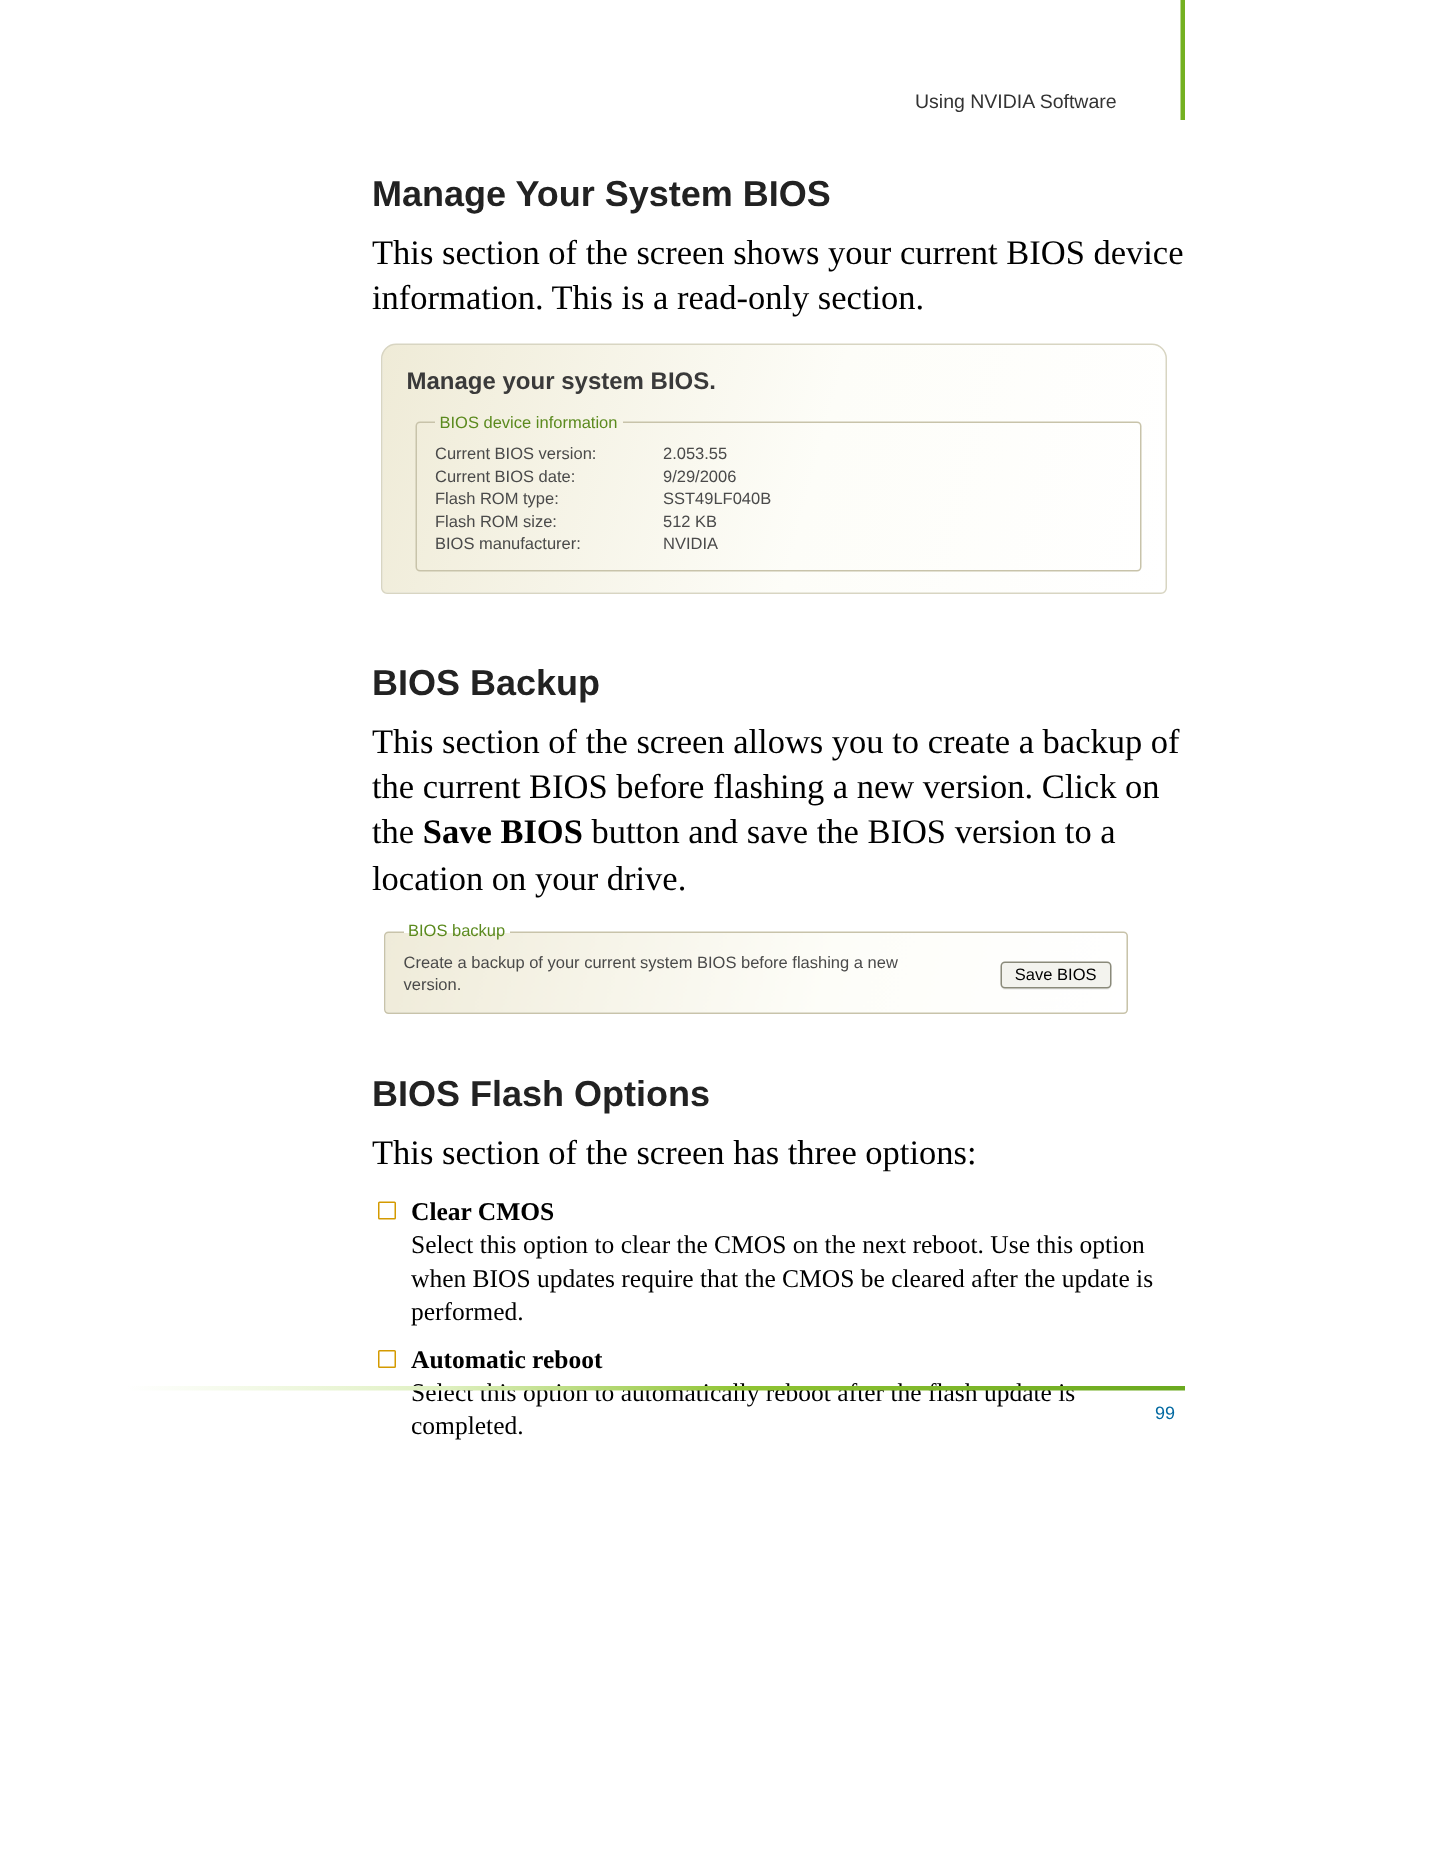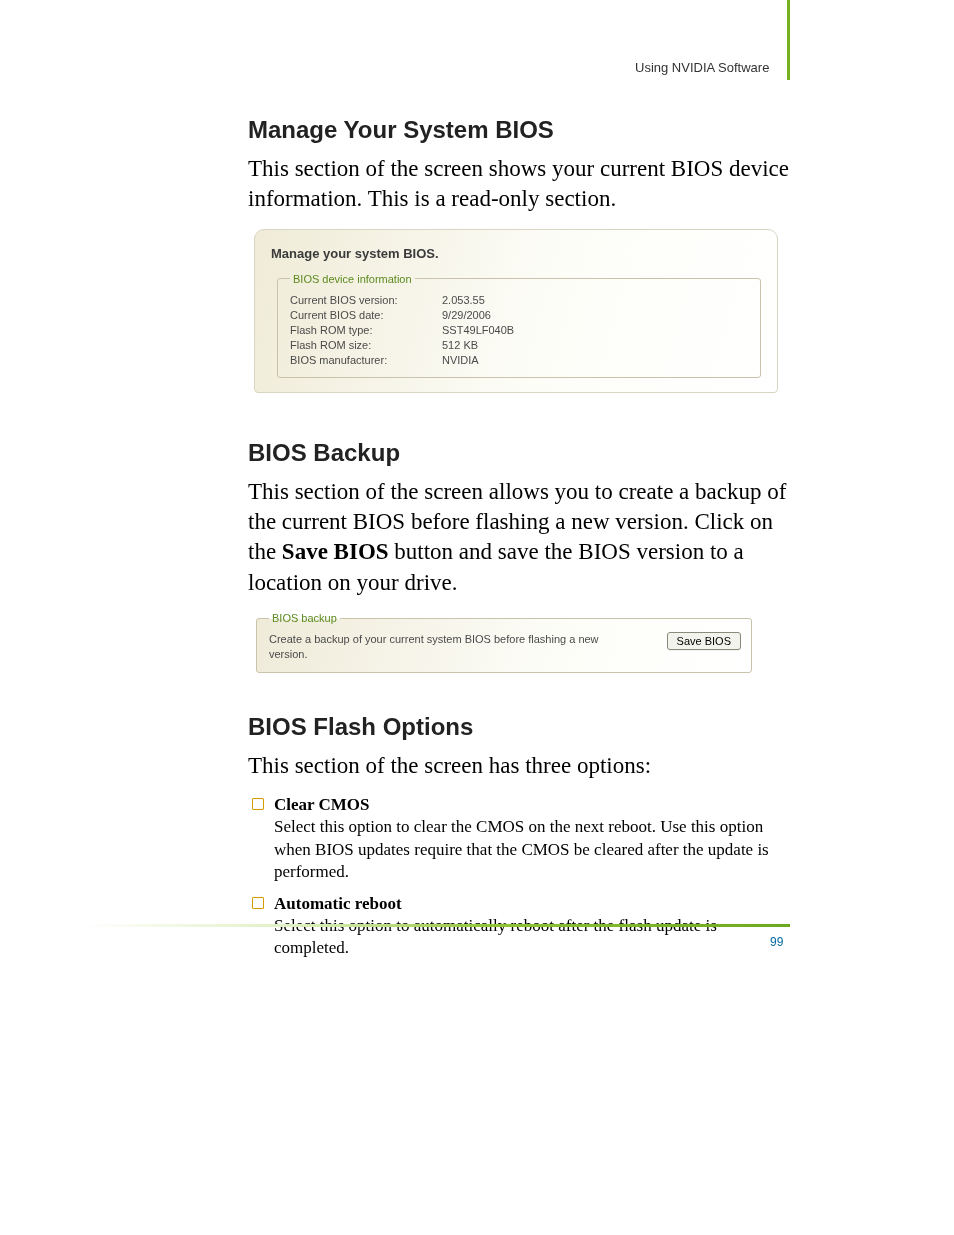--- a/index.html
+++ b/index.html
@@ -20,21 +20,21 @@
     position: absolute;
     top: 0;
     left: 787px;
     width: 3px;
     height: 80px;
     background: #74b121;
   }
   .header-chapter {
     position: absolute;
     top: 60px;
-    left: 635px;
+    left: 610px;
     font-size: 13px;
     color: #333;
   }
   .content {
     position: absolute;
     left: 248px;
     top: 116px;
     width: 542px;
   }
   h2.section {
@@ -59,21 +59,21 @@
     border-radius: 10px 10px 4px 4px;
     background: linear-gradient(105deg, #efebd7 0%, #fdfdf8 55%, #ffffff 100%);
     padding: 14px 16px 14px 16px;
     box-sizing: border-box;
     font-family: Tahoma, Verdana, sans-serif;
     font-size: 11px;
     color: #4a4a4a;
   }
   .panel-title {
     font-weight: 700;
-    font-size: 13px;
+    font-size: 16px;
     color: #3a3a3a;
     margin: 2px 0 12px 0;
   }
 
   fieldset.ui-fieldset {
     border: 1px solid #c8c3aa;
     border-radius: 3px;
     margin: 0 0 0 6px;
     padding: 6px 10px 8px 12px;
     background: transparent;
@@ -106,21 +106,21 @@
     padding: 8px 10px 10px 12px;
     background: linear-gradient(105deg, #efebd9 0%, #fdfdf8 60%, #ffffff 100%);
   }
   fieldset.backup-fieldset > legend {
     font-size: 11px;
     color: #5b8a1e;
     padding: 0 3px;
   }
   .backup-row {
     display: flex;
-    align-items: flex-start;
+    align-items: center;
     justify-content: space-between;
     gap: 12px;
   }
   .backup-text { width: 360px; line-height: 1.35; }
   .save-btn {
     font-family: Tahoma, Verdana, sans-serif;
     font-size: 11px;
     padding: 2px 9px;
     background: #f3f3ee;
     border: 1px solid #8a8a7a;

